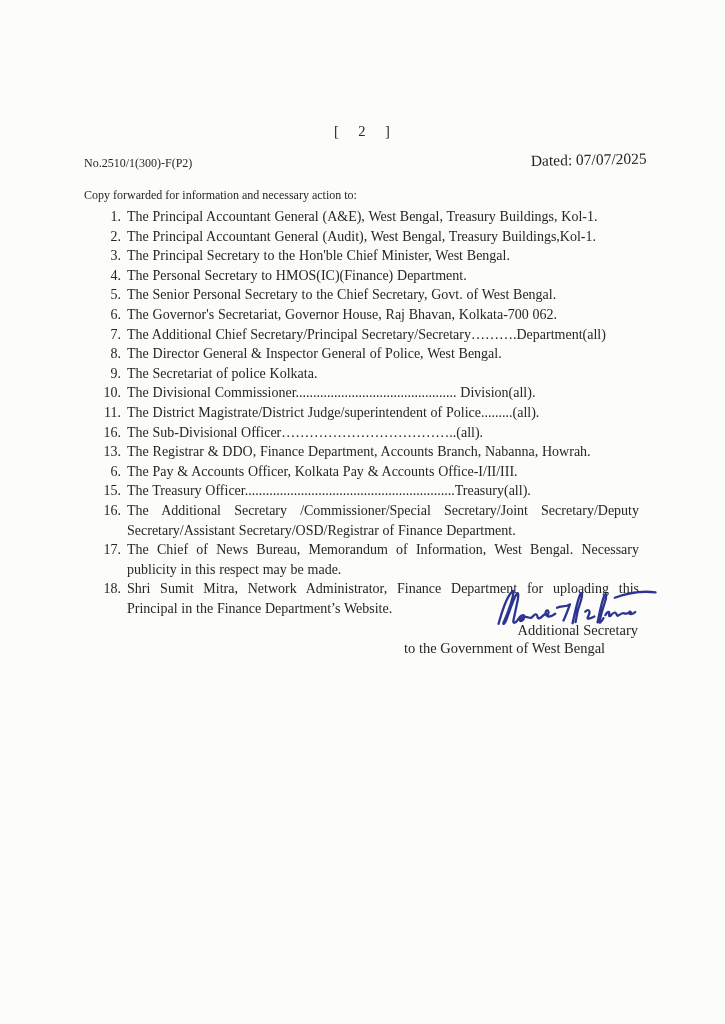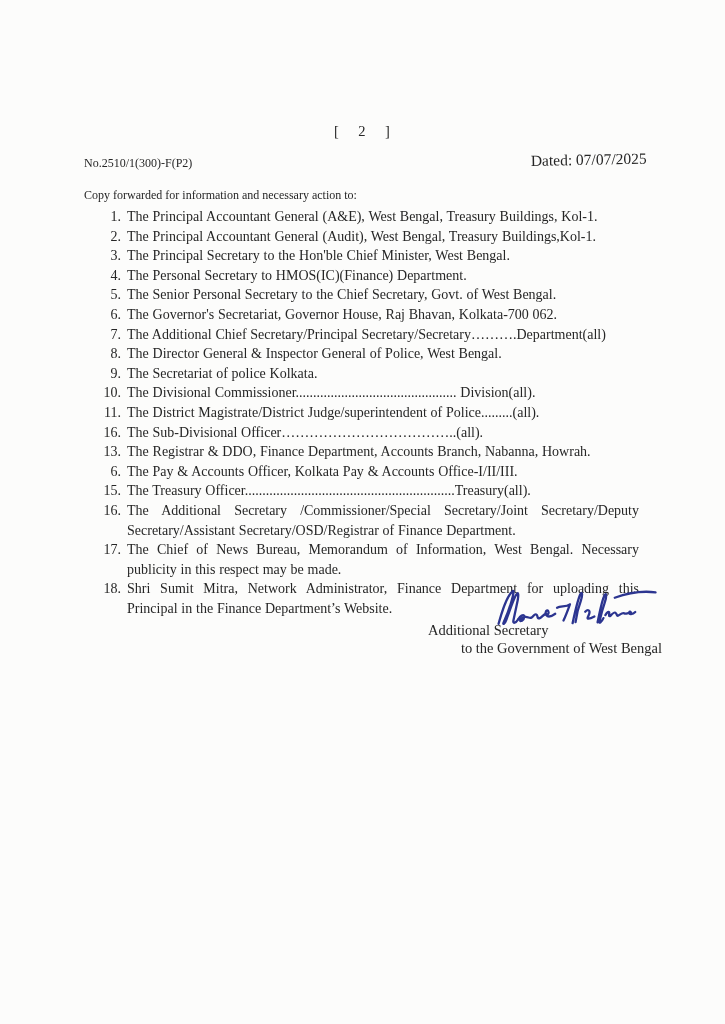--- a/index.html
+++ b/index.html
@@ -41,25 +41,25 @@
     display:block;width:512px;
     text-align:justify;text-align-last:left;
     word-spacing:0.02em;
   }
   .sig-svg{
     position:absolute;left:494px;top:586px;
     transform:rotate(-2deg);
   }
   .sig-designation{
     position:absolute;left:428px;top:622px;width:210px;
-    text-align:left;font-size:14.5px;
+    text-align:right;font-size:14.5px;
   }
   .sig-org{
     position:absolute;left:404px;top:640px;width:258px;
-    text-align:right;font-size:14.5px;
+    text-align:left;font-size:14.5px;
   }
 </style>
 </head>
 <body>
 
 <div class="page">
 
   <div class="pageno">[    2    ]</div>
 
   <div class="refno">No.2510/1(300)-F(P2)</div>

